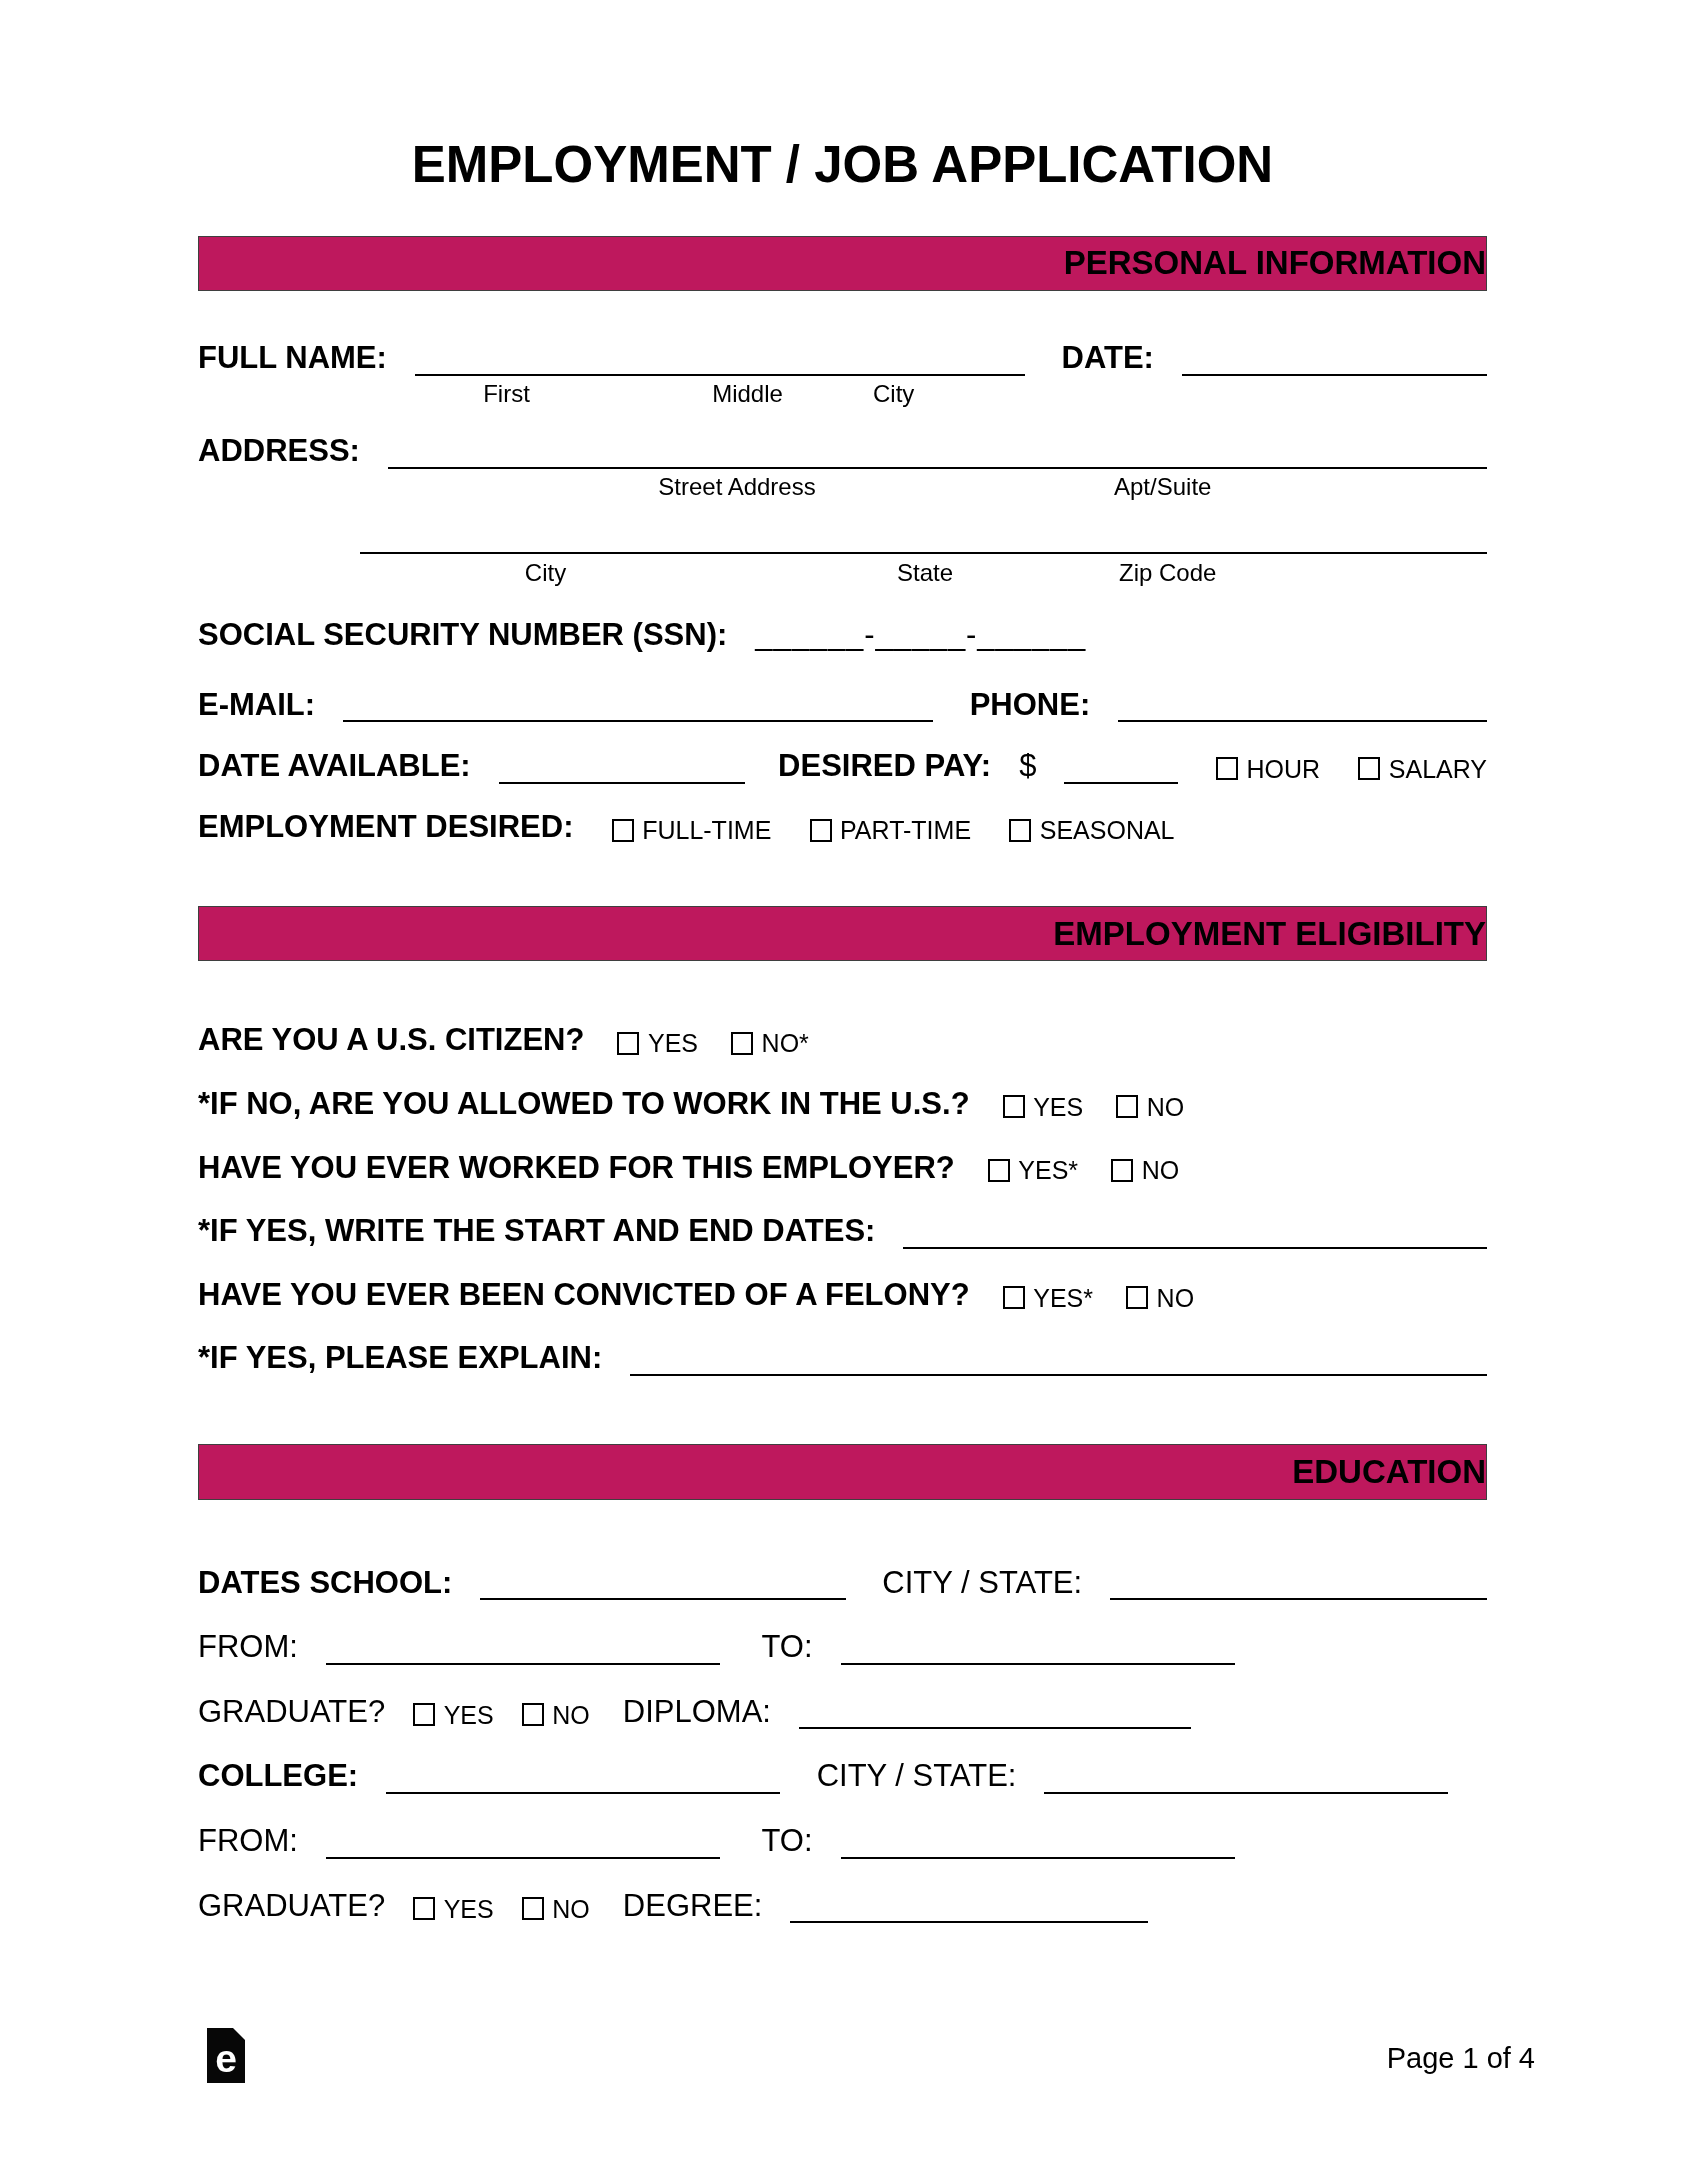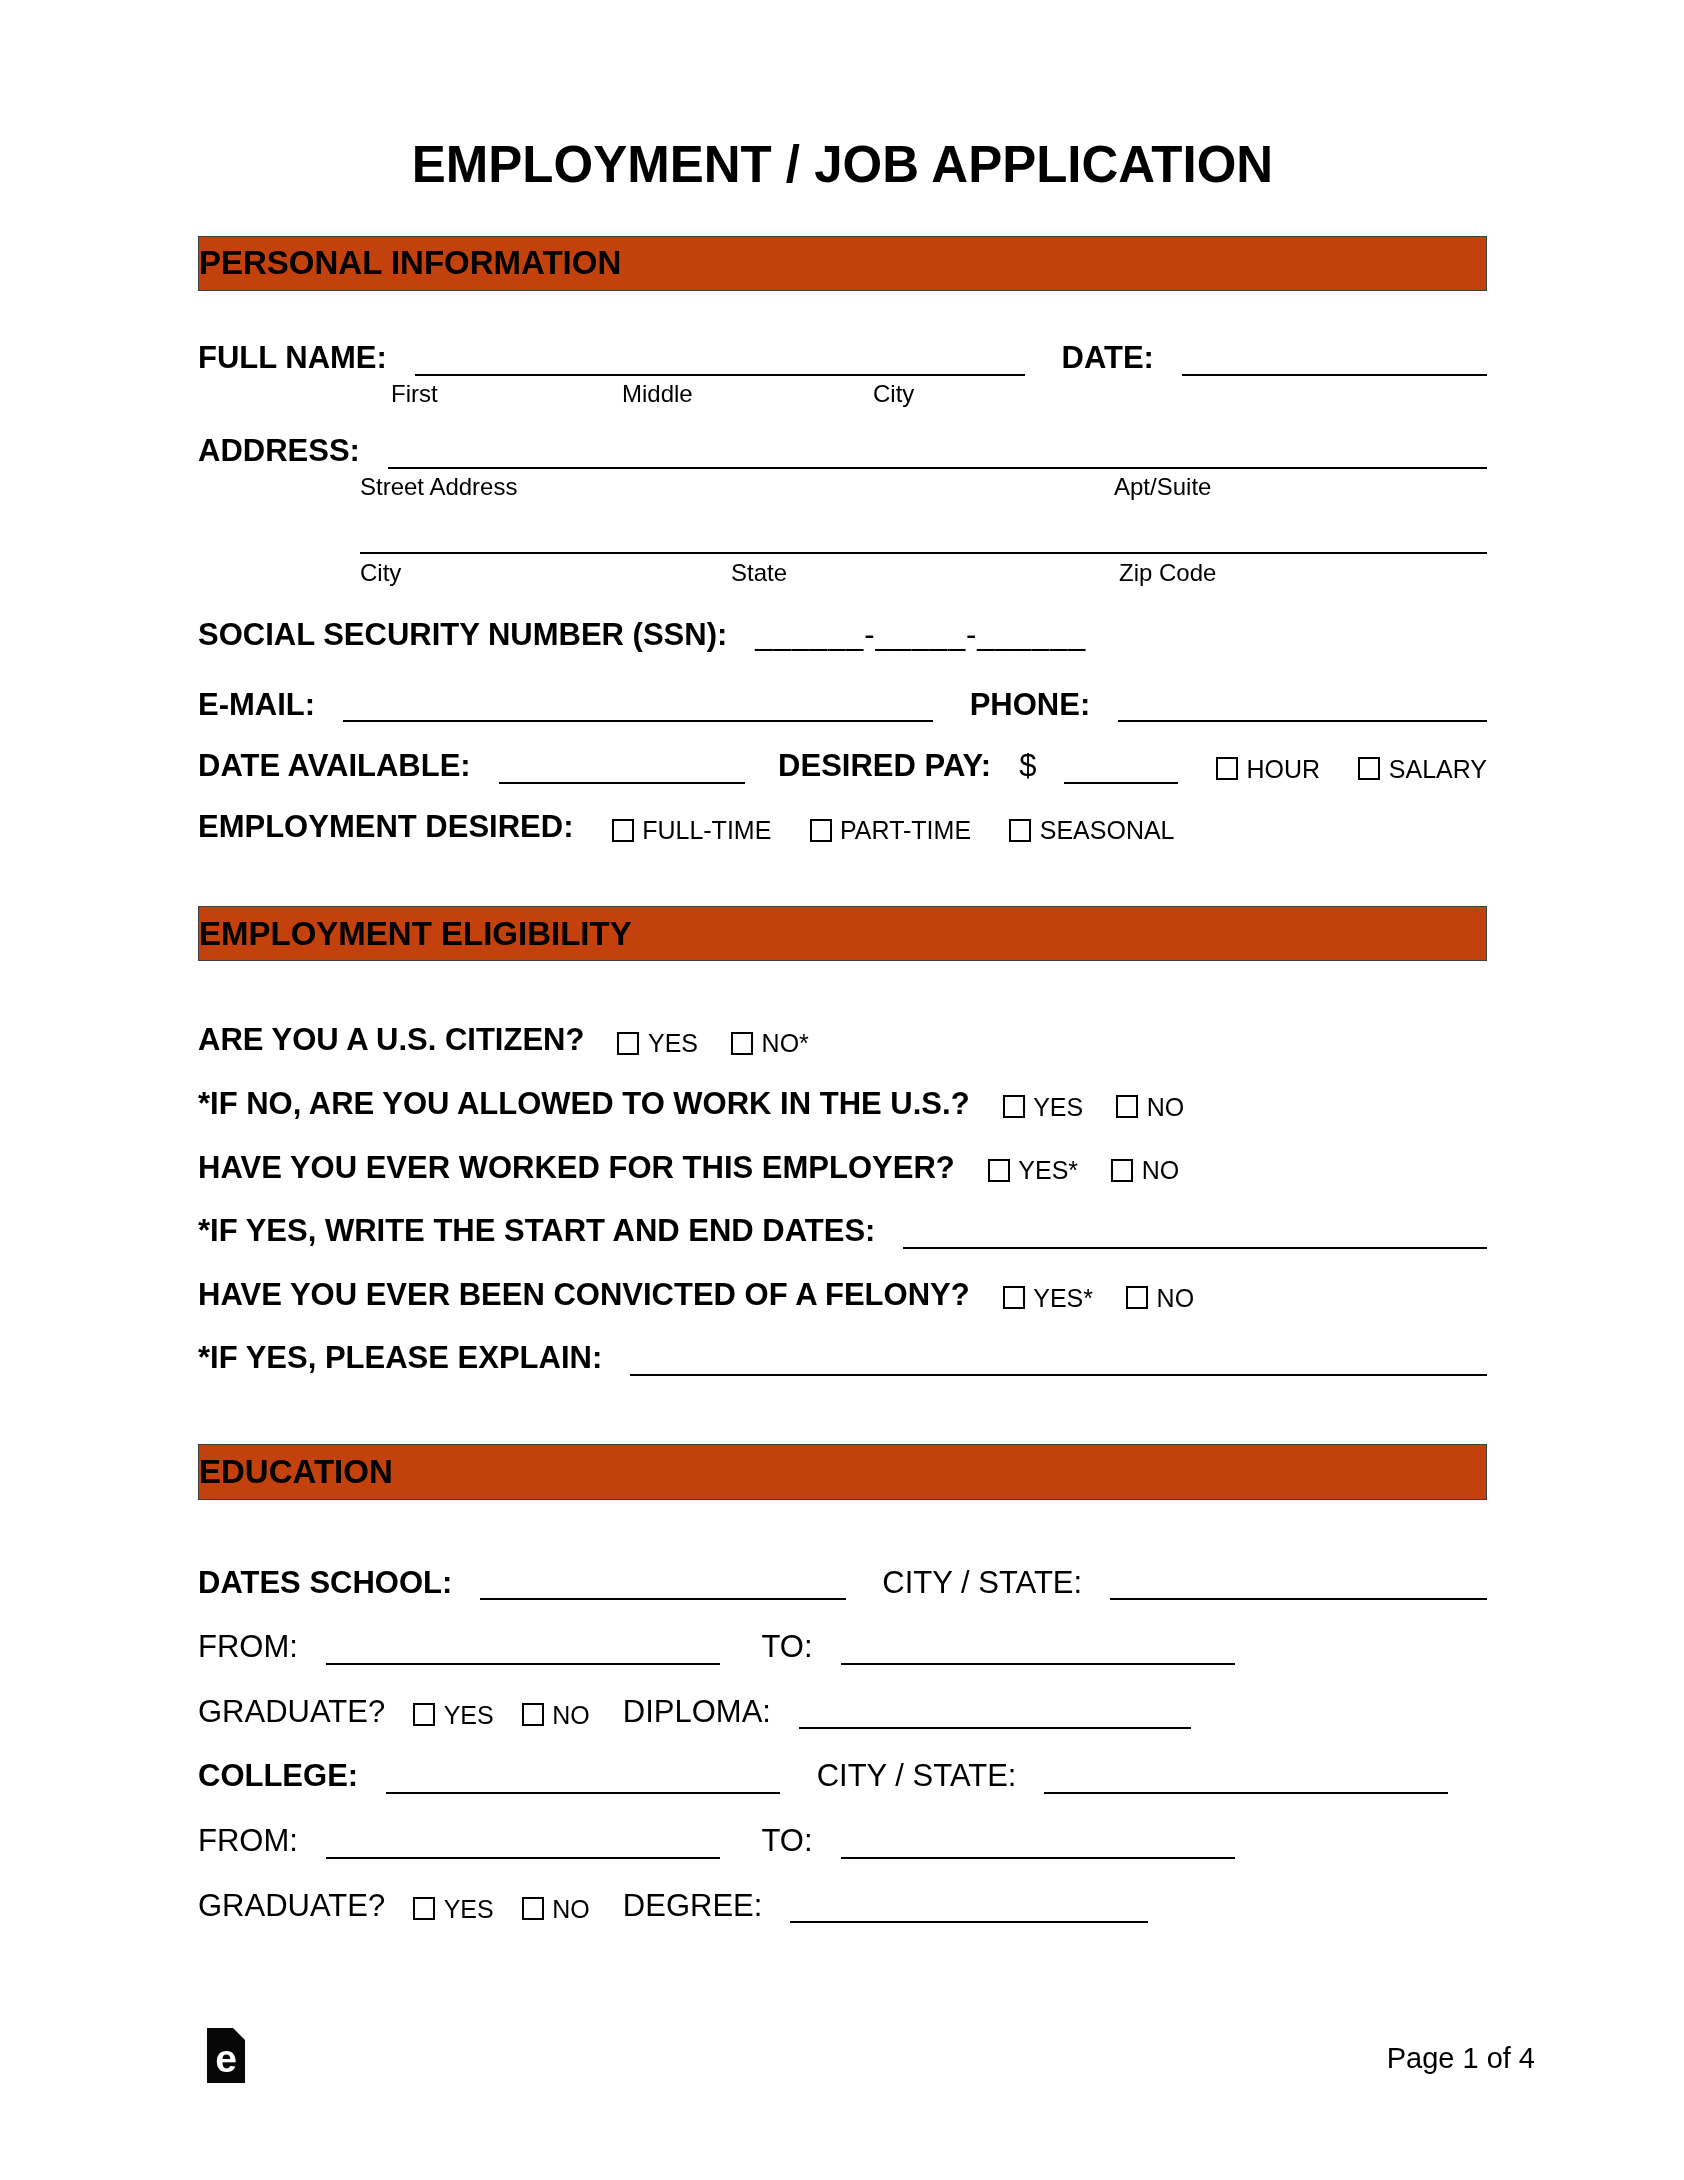--- a/index.html
+++ b/index.html
@@ -17,43 +17,43 @@
   .title {
     margin: 138px 0 0 0;
     text-align: center;
     font-size: 51px;
     line-height: 1.05;
     font-weight: bold;
     white-space: nowrap;
   }
 
   .bar {
-    background: #c2410c;
+    background: #be185d;
     border: 1.7px solid #3f3f3f;
-    text-align: left;
+    text-align: right;
     font-weight: bold;
     font-size: 33px;
     line-height: 38px;
     padding: 7.7px 0;
   }
 
   .frow { display: flex; align-items: flex-end; column-gap: 28px; }
   .lbl  { font-weight: bold;  font-size: 31px; line-height: 1.15; white-space: nowrap; flex: none; }
   .rlbl { font-weight: normal; font-size: 31px; line-height: 1.15; white-space: nowrap; flex: none; }
   .bl   { height: 7.7px; border-bottom: 2.6px solid #000; min-width: 34px; }
   .f1   { flex: 1 1 0; }
   .f2   { flex: 2 1 0; }
   .f16  { flex: 1.6 1 0; }
 
   .opt  { display: flex; align-items: flex-end; column-gap: 8.5px;
           font-size: 25px; line-height: 1.15; white-space: nowrap; flex: none; }
   .cbx  { width: 18px; height: 19px; border: 2.6px solid #000; margin-bottom: 3.4px; flex: none; }
 
   .sub  { display: flex; font-size: 24px; line-height: 1.15; margin-top: 4.3px; }
-  .sub span { flex: none; }
+  .sub span { flex: none; text-align: center; }
 
   .ssn  { font-size: 31px; font-weight: normal; line-height: 1.15;
           letter-spacing: 0.9px; white-space: nowrap; }
 
   .logo {
     position: absolute; left: 207px; bottom: 98px;
     width: 38px; height: 55px; background: #070707;
   }
   .logo::after {
     content: ""; position: absolute; top: 0; right: 0;

